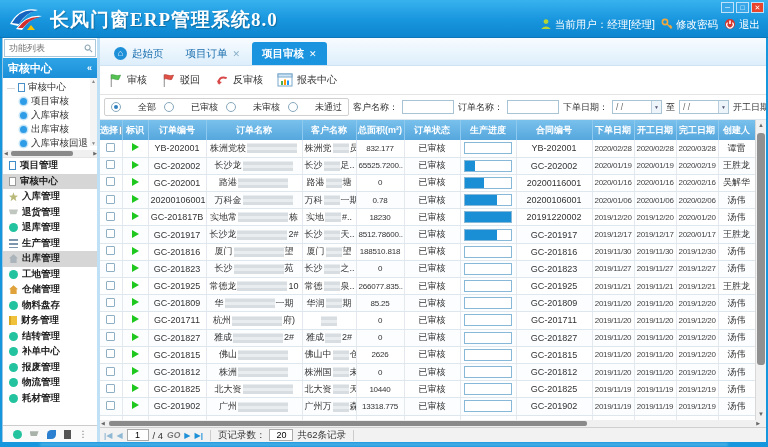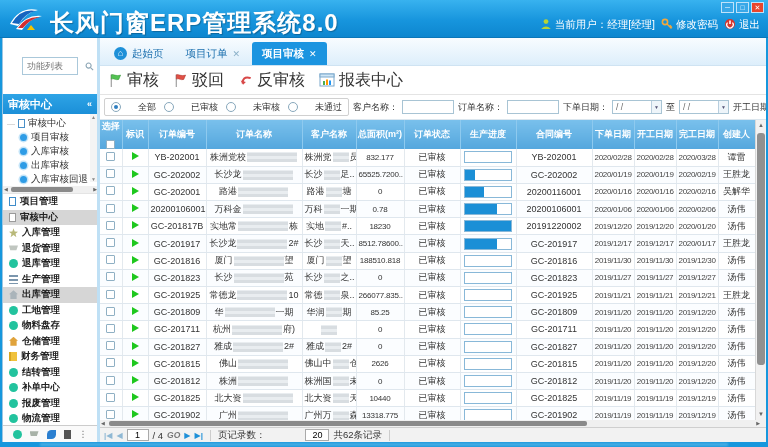--- a/index.html
+++ b/index.html
@@ -4,40 +4,40 @@
 <style>
   html,body{margin:0;padding:0;width:768px;height:447px;overflow:hidden;
     font-family:"Liberation Sans","DejaVu Sans",sans-serif;background:#1697dd;}
   *{box-sizing:border-box;}
 
   
   .titlebar{position:absolute;left:0;top:0;width:768px;height:38px;
     background:linear-gradient(180deg,#38b2ef 0%,#1795dd 55%,#0d86cf 100%);
     border-bottom:1px solid #0b76b8;}
   .logo{position:absolute;left:8px;top:4px;}
-  .app-title{position:absolute;left:50px;top:7px;color:#fff;font-size:24px;font-weight:bold;
-    text-shadow:1px 1px 1px rgba(0,0,0,.25);letter-spacing:1px;}
+  .app-title{position:absolute;left:50px;top:7px;color:#fff;font-size:19px;font-weight:bold;
+    text-shadow:1px 1px 1px rgba(0,0,0,.25);letter-spacing:1px;font-family:Liberation Serif, serif;}
   .winbtns{position:absolute;right:4px;top:2px;display:flex;gap:2px;}
   .winbtn{width:13px;height:11px;background:#3aa8e8;border:1px solid #bfe2fa;color:#fff;
     font-size:7px;line-height:9px;text-align:center;cursor:default;}
   .winbtn.close{background:#e8452c;}
   .userbar{position:absolute;right:8px;top:18px;display:flex;align-items:center;gap:6px;
     color:#fff;font-size:10.5px;}
   .userbar .grp{display:flex;align-items:center;gap:3px;}
 
   
   .frame-right{position:absolute;right:0;top:38px;width:2px;height:404px;background:#1697dd;}
   .splitter{position:absolute;left:97px;top:38px;width:3px;height:404px;background:#bfe0f5;}
   .bluestrip{position:absolute;left:0;top:442px;width:768px;height:5px;background:#1697dd;overflow:hidden;}
   .watermark{display:block;margin:1px 40px;height:3px;background:rgba(255,255,255,.22);filter:blur(1px);}
 
   
   .sidebar{position:absolute;left:2px;top:38px;width:95px;height:404px;background:#fff;
     display:flex;flex-direction:column;border-left:1px solid #9cc6e2;}
-  .side-search{height:18px;margin:19px;border:1px solid #aac8da;background:#fff;
+  .side-search{height:18px;margin:1px;border:1px solid #aac8da;background:#fff;
     display:flex;align-items:center;padding:0 2px;}
   .side-search input{flex:1;width:60px;border:0;outline:0;font-size:9px;color:#999;
     font-family:inherit;background:transparent;}
   .side-head{height:20px;background:linear-gradient(180deg,#2ea4e6,#1b8fd8);color:#fff;
     font-size:11px;font-weight:bold;display:flex;align-items:center;padding:0 5px;}
   .side-head .collapse{margin-left:auto;font-size:9px;}
   .tree{height:80px;background:#fff;position:relative;font-size:9.5px;color:#333;
     border-bottom:1px solid #e4e4e4;padding-top:2px;}
   .tree-row{display:flex;align-items:center;gap:3px;height:14px;padding-left:4px;white-space:nowrap;}
   .tree-row.child{padding-left:16px;}
@@ -78,21 +78,21 @@
   .tab{height:23px;display:flex;align-items:center;gap:5px;padding:0 10px;
     font-size:10.5px;color:#1b6fae;border-radius:3px 3px 0 0;cursor:default;white-space:nowrap;}
   .tab.active{background:#1b94e0;color:#fff;font-weight:bold;}
   .tab .x{font-size:9px;color:#8ab0c8;}
   .tab.active .x{color:#fff;}
   .home-ic{width:13px;height:13px;border-radius:50%;background:#1e90d8;color:#fff;
     font-size:9px;line-height:13px;text-align:center;flex:none;}
 
   .toolbar{height:29px;background:#fff;border-bottom:1px solid #e4e4e4;
     display:flex;align-items:center;gap:14px;padding-left:8px;}
-  .tbtn{display:flex;align-items:center;gap:4px;font-size:16px;color:#333;cursor:default;}
+  .tbtn{display:flex;align-items:center;gap:4px;font-size:10px;color:#333;cursor:default;}
   .tbtn svg{display:block;}
 
   .filterbar{height:25px;background:#fff;border-bottom:1px solid #dbe6ee;
     display:flex;align-items:center;gap:4px;padding-left:4px;font-size:9px;color:#333;
     white-space:nowrap;overflow:hidden;}
   .radio-box{display:flex;align-items:center;gap:8px;border:1px solid #d0d0d0;border-radius:2px;
     padding:2px 6px;height:18px;}
   .radio-item{display:flex;align-items:center;gap:17px;}
   .radio{width:10px;height:10px;border:1px solid #88a8bc;border-radius:50%;background:#fff;flex:none;}
   .radio.checked::after{content:"";display:block;width:4px;height:4px;margin:2px;border-radius:50%;background:#2f7fc1;}
@@ -109,21 +109,21 @@
   col.c5{width:48px}col.c6{width:56px}col.c7{width:56px}col.c8{width:76px}col.c9{width:42px}
   col.c10{width:42px}col.c11{width:42px}col.c12{width:37px}
   thead th{height:20px;background:linear-gradient(180deg,#79c0ec,#55a7dd);color:#fff;
     font-size:9px;font-weight:bold;border-right:1px solid #8ecaef;padding:0;overflow:hidden;white-space:nowrap;}
   tbody td{height:17.2px;padding:0 2px;border-right:1px solid #e3e9ee;border-bottom:1px solid #dfe7ee;
     font-size:9px;color:#333;text-align:center;overflow:hidden;white-space:nowrap;}
   tbody tr:nth-child(even){background:#fbfdff;}
   .c-d{font-size:8px;letter-spacing:-0.3px;color:#444;}
   .c-area{font-size:8px;letter-spacing:-0.2px;}
   .cb{width:9px;height:9px;background:#fff;border:1px solid #8fb0c4;border-radius:1px;display:inline-block;}
-  .th-sel{display:flex;flex-direction:column;align-items:center;justify-content:center;gap:7px;height:100%;}
+  .th-sel{display:flex;flex-direction:row;align-items:center;justify-content:center;gap:1px;height:100%;}
   .tri{display:inline-block;width:0;height:0;border-left:7px solid #1ec81e;
     border-top:4.5px solid transparent;border-bottom:4.5px solid transparent;}
   .mosaic{display:inline-block;height:10px;vertical-align:middle;margin:0 1px;
     background-image:repeating-linear-gradient(0deg,#d8dde1 0 3px,#e9edf0 3px 6px),
       repeating-linear-gradient(90deg,rgba(190,198,204,.7) 0 3px,rgba(233,237,240,.7) 3px 6px);}
   .mosaic-name{width:50px;}
   .mosaic-cust{width:16px;}
   .pbox{display:inline-block;width:48px;height:12px;border:1px solid #88b8d8;background:#fff;vertical-align:middle;}
   .pfill{display:block;height:100%;background:#1b8fd6;}
 
@@ -135,21 +135,21 @@
   .hscroll{position:relative;height:7px;background:#f0f0f0;}
   .hscroll .thumb{position:absolute;left:9px;top:1px;width:478px;height:5px;background:#8a8a8a;border-radius:2px;}
   .hscroll .ar{position:absolute;top:0;color:#666;font-size:5px;line-height:7px;}
   .hscroll .ar.rt{right:6px;}
 
   .pager{position:relative;height:15px;background:#f2f2f2;border-top:1px solid #cfcfcf;
     display:flex;align-items:center;gap:4px;padding-left:4px;font-size:9.5px;color:#333;}
   .pg-ic{color:#1e90d8;font-size:8px;font-weight:bold;cursor:default;}
   .pg-ic.dis{color:#8fb8d4;}
   .pg-input{width:22px;height:12px;border:1px solid #aaa;font-size:9px;text-align:center;font-family:inherit;padding:0;}
-  .pg-input.wide{width:24px;margin-left:36px;}
+  .pg-input.wide{width:24px;}
   .go{font-weight:bold;color:#777;font-size:8.5px;font-style:italic;}
   .vsep{width:1px;height:11px;background:#ccc;margin:0 3px;}
   .total-area{position:absolute;left:325px;top:20px;font-size:10px;color:#333;}
 </style>
 </head>
 <body>
 
 <div class="titlebar">
   <span class="logo">
     <svg width="38" height="28" viewBox="0 0 38 28">
@@ -262,26 +262,26 @@
   </div>
       <div class="module selected">
     <span class="mi mi-house-gray"></span>
     <span>出库管理</span>
   </div>
       <div class="module">
     <span class="mi mi-dot-teal"></span>
     <span>工地管理</span>
   </div>
       <div class="module">
-    <span class="mi mi-dot-teal"></span>
-    <span>物料盘存</span>
-  </div>
-      <div class="module">
     <span class="mi mi-home-amber"></span>
     <span>仓储管理</span>
+  </div>
+      <div class="module">
+    <span class="mi mi-dot-teal"></span>
+    <span>物料盘存</span>
   </div>
       <div class="module">
     <span class="mi mi-book-yellow"></span>
     <span>财务管理</span>
   </div>
       <div class="module">
     <span class="mi mi-dot-teal"></span>
     <span>结转管理</span>
   </div>
       <div class="module">

